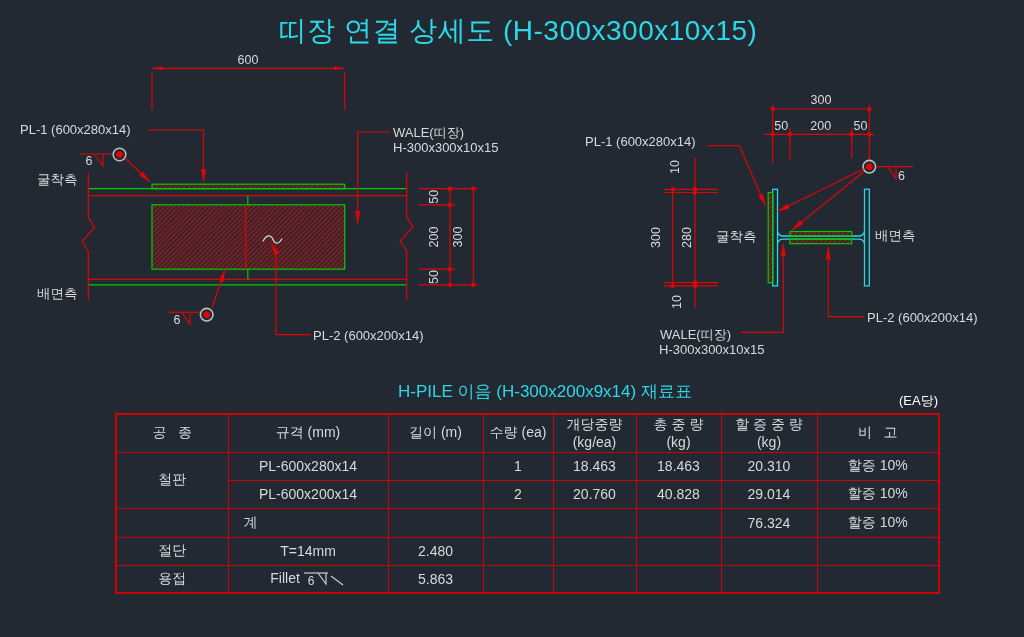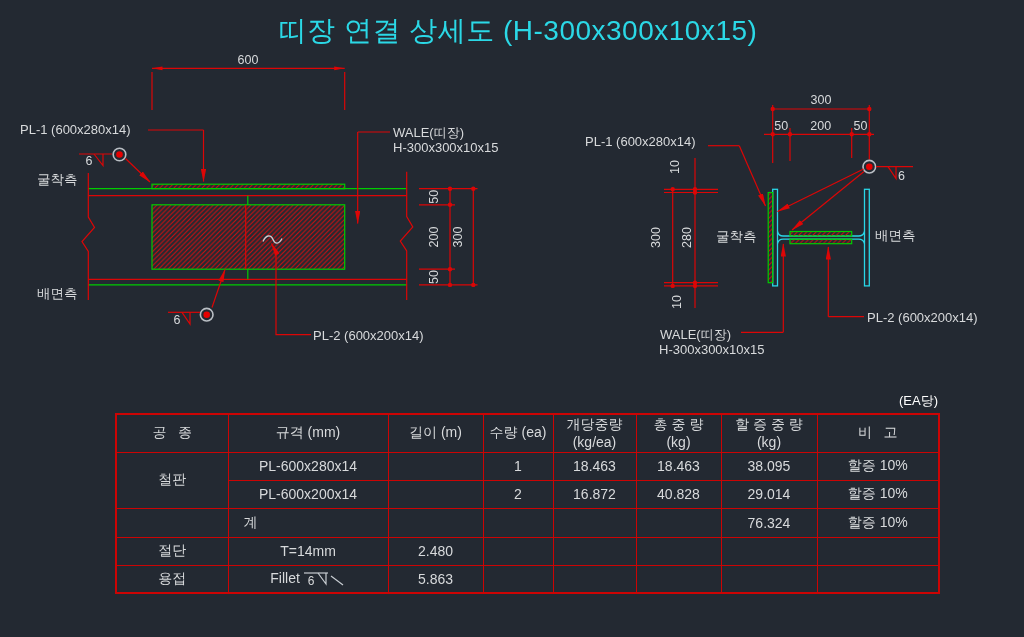--- a/index.html
+++ b/index.html
@@ -191,20 +191,21 @@
       <text class="lab" x="659" y="354">H-300x300x10x15</text>
       <path class="r" d="M741,332.3 L783.3,332.3"></path>
       <line class="r" x1="783.3" y1="332.3" x2="783.3" y2="244" marker-end="url(#arw)"></line>
 
       <text class="lab" x="867" y="322">PL-2 (600x200x14)</text>
       <path class="r" d="M864,316.7 L828.3,316.7"></path>
       <line class="r" x1="828.3" y1="316.7" x2="828.3" y2="247" marker-end="url(#arw)"></line>
     </g>
   </svg>
 
+  <div id="table-title">H-PILE 이음 (H-300x200x9x14) 재료표</div>
   <div id="ea-note">(EA당)</div>
 
   <table class="mat">
     <colgroup>
       <col style="width:112px">
         <col style="width:160px">
         <col style="width:95px">
         <col style="width:70px">
       <col style="width:83px">
         <col style="width:85px">
@@ -222,28 +223,28 @@
       <td><div>할 증 중 량</div><div>(kg)</div></td>
       <td>비   고</td>
     </tr>
     <tr style="height:28px">
       <td rowspan="2">철판</td>
       <td>PL-600x280x14</td>
       <td></td>
       <td>1</td>
       <td>18.463</td>
       <td>18.463</td>
-      <td>38.095</td>
+      <td>20.310</td>
       <td>할증 10%</td>
     </tr>
     <tr style="height:28px">
       <td>PL-600x200x14</td>
       <td></td>
       <td>2</td>
-      <td>16.872</td>
+      <td>20.760</td>
       <td>40.828</td>
       <td>29.014</td>
       <td>할증 10%</td>
     </tr>
     <tr style="height:29px">
       <td></td>
       <td class="cl">계</td>
       <td></td>
       <td></td>
       <td></td>

